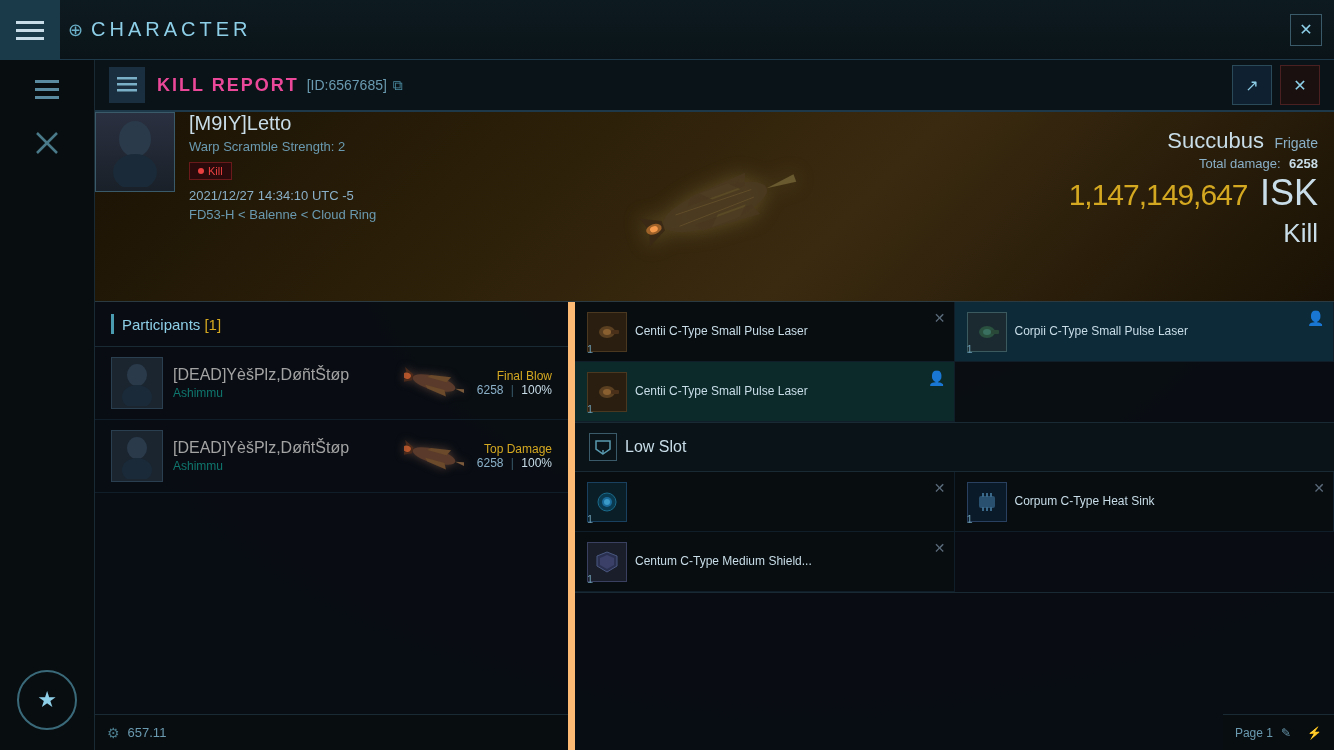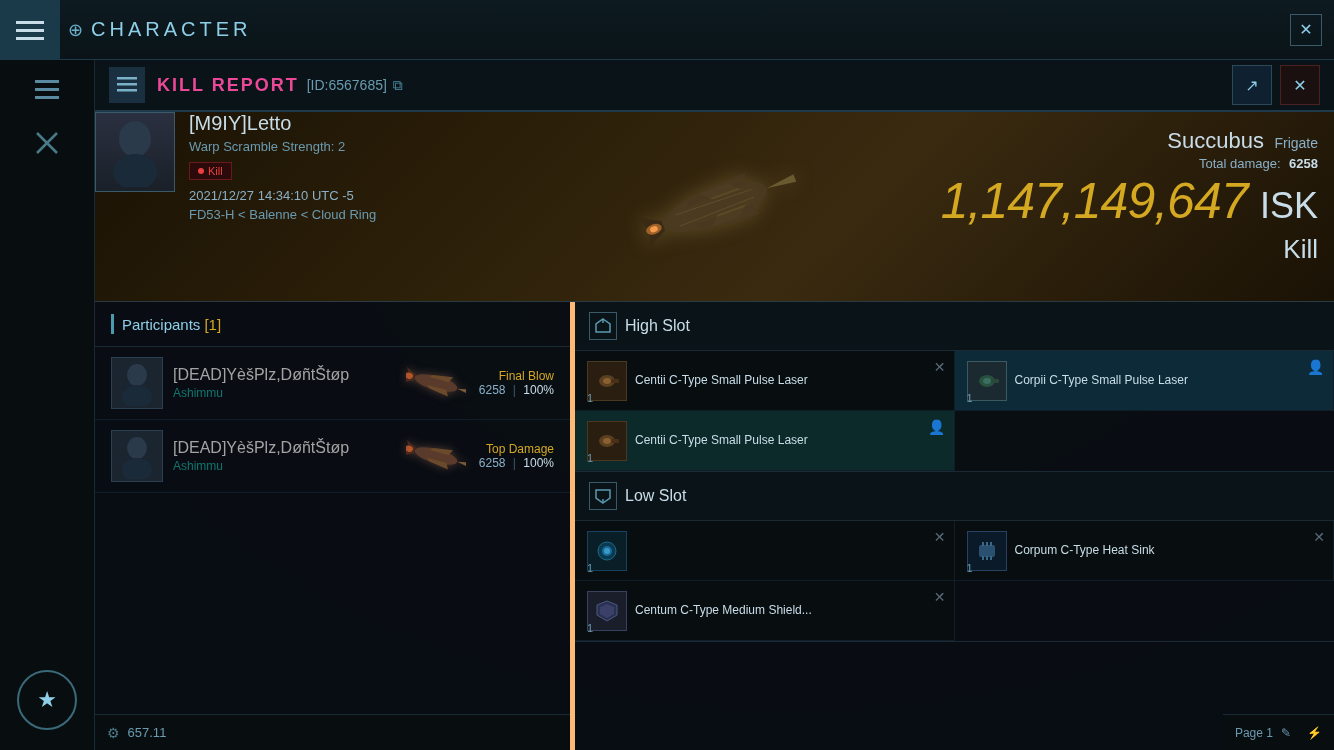--- a/index.html
+++ b/index.html
@@ -314,25 +314,24 @@
       margin-top: 4px;
     }
     .total-damage-value {
       color: #c8dde8;
       font-size: 13px;
       font-weight: 600;
       margin-left: 4px;
     }
     .isk-value {
       color: #d4a820;
-      font-size: 50px;
+      font-size: 30px;
       font-weight: 300;
       letter-spacing: -1px;
       margin-top: 23px;
-      font-style: italic;
     }
     .isk-label {
       color: #c8dde8;
       font-size: 36px;
       font-weight: 300;
       margin-left: 8px;
     }
     .kill-type-label {
       color: #c8dde8;
       font-size: 26px;
@@ -342,21 +341,21 @@
 
     
     .kill-report-content {
       display: flex;
       height: calc(100% - 242px);
     }
 
     
     .participants-col {
       width: 480px;
-      border-right: 5px solid #fdba74;
+      border-right: 7px solid #fdba74;
       overflow: hidden;
       display: flex;
       flex-direction: column;
     }
 
     .participants-header {
       padding: 12px 16px;
       border-bottom: 1px solid #1a2a35;
       display: flex;
       align-items: center;
@@ -798,29 +797,20 @@
       <div class="participants-footer">
         <span class="footer-icon">⚙</span>
         <span class="footer-value">657.11</span>
       </div>
 
     </div>
 
     <div class="slots-col">
 
       <div class="slot-section">
-        <div class="slot-header">
-          <div class="slot-header-icon">
-            <svg width="16" height="16" viewBox="0 0 16 16">
-              <polygon points="8,1 15,6 15,14 1,14 1,6" stroke="#5a9ab0" stroke-width="1.5" fill="none"></polygon>
-              <line x1="8" y1="1" x2="8" y2="5" stroke="#5a9ab0" stroke-width="1.5"></line>
-            </svg>
-          </div>
-          <span class="slot-header-title">High Slot</span>
-        </div>
 
         <div class="slot-items-grid">
 
           <div class="slot-item">
             <span class="slot-item-qty">1</span>
             <div class="slot-item-icon" style="background:#2a1e10;border-color:#4a3820;">
               <svg width="28" height="28" viewBox="0 0 28 28">
                 <ellipse cx="14" cy="14" rx="8" ry="6" fill="#5a4020"></ellipse>
                 <ellipse cx="14" cy="14" rx="4" ry="3" fill="#8a6030"></ellipse>
                 <rect x="18" y="12" width="8" height="4" rx="1" fill="#4a3018"></rect>

